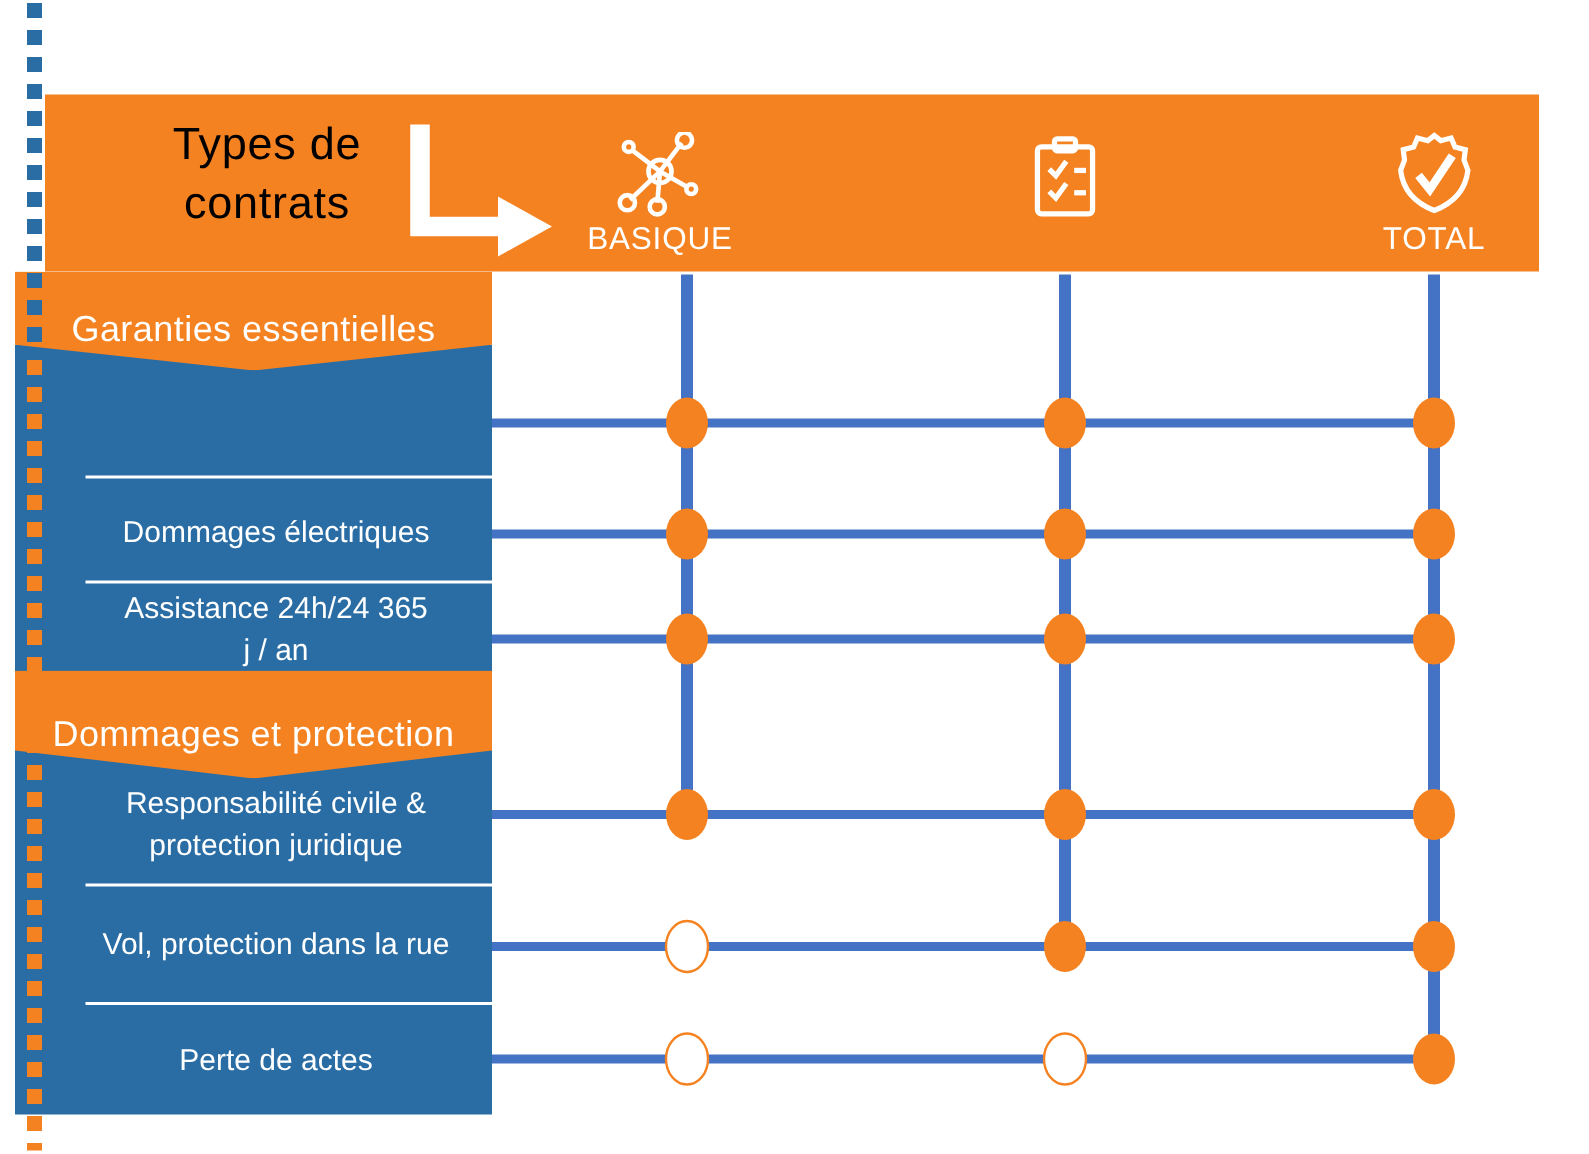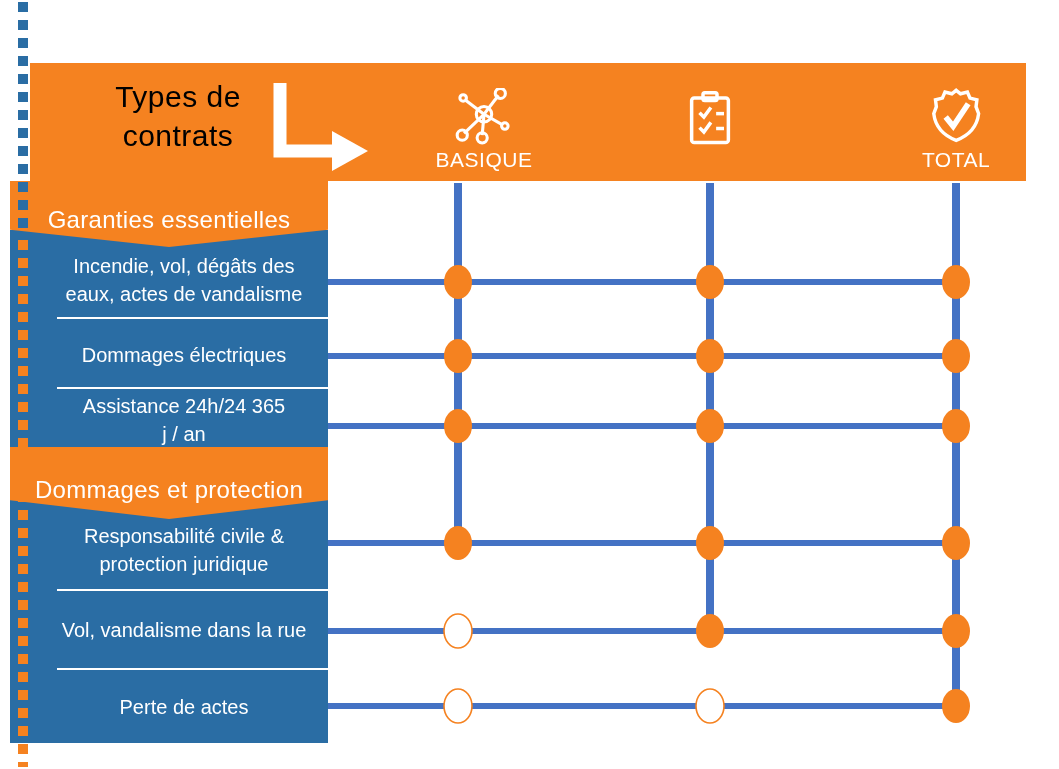--- a/index.html
+++ b/index.html
@@ -61,21 +61,21 @@
     </svg>
   </div>
 
   <div class="left-band band-1">
     <span class="band-label">Garanties essentielles</span>
   </div>
   <div class="left-band band-2">
     <span class="band-label">Dommages et protection</span>
   </div>
 
-  <div class="col-header" id="col-h-0" style="left: 484px;">
+  <div class="col-header" id="col-h-0" style="left: 440px;">
     <span class="icon">
       <svg width="58" height="58" viewBox="0 0 64 64">
         <g fill="none" stroke="#fff" stroke-width="3.4">
           <line x1="32" y1="29" x2="11" y2="13"></line>
           <line x1="32" y1="29" x2="48" y2="8"></line>
           <line x1="32" y1="29" x2="10" y2="50"></line>
           <line x1="32" y1="29" x2="30" y2="52"></line>
           <line x1="32" y1="29" x2="53" y2="41"></line>
           <circle cx="32" cy="29" r="8.5"></circle>
           <circle cx="9" cy="11" r="3.6"></circle>
@@ -139,26 +139,24 @@
       <ellipse cx="710" cy="543" rx="14" ry="17" fill="#F58220" stroke="#F58220" stroke-width="0"></ellipse>
       <ellipse cx="956" cy="543" rx="14" ry="17" fill="#F58220" stroke="#F58220" stroke-width="0"></ellipse>
       <ellipse cx="458" cy="631" rx="14" ry="17" fill="#FFFFFF" stroke="#F58220" stroke-width="1.6"></ellipse>
       <ellipse cx="710" cy="631" rx="14" ry="17" fill="#F58220" stroke="#F58220" stroke-width="0"></ellipse>
       <ellipse cx="956" cy="631" rx="14" ry="17" fill="#F58220" stroke="#F58220" stroke-width="0"></ellipse>
       <ellipse cx="458" cy="706" rx="14" ry="17" fill="#FFFFFF" stroke="#F58220" stroke-width="1.6"></ellipse>
       <ellipse cx="710" cy="706" rx="14" ry="17" fill="#FFFFFF" stroke="#F58220" stroke-width="1.6"></ellipse>
       <ellipse cx="956" cy="706" rx="14" ry="17" fill="#F58220" stroke="#F58220" stroke-width="0"></ellipse>
     </svg>
 
-<div class="row-label" style="top: 280px;">Incendie, vol, dégâts des
-eaux, actes de vandalisme</div>
     <div class="row-label" style="top: 355px;">Dommages électriques</div>
     <div class="row-label" style="top: 420px;">Assistance 24h/24 365
 j / an</div>
     <div class="row-label" style="top: 550px;">Responsabilité civile &amp;
 protection juridique</div>
-    <div class="row-label" style="top: 630px;">Vol, vandalisme dans la rue</div>
+    <div class="row-label" style="top: 630px;">Vol, protection dans la rue</div>
     <div class="row-label" style="top: 707px;">Perte de actes</div>
     <div class="row-sep" style="top: 317px;"></div>
     <div class="row-sep" style="top: 387px;"></div>
     <div class="row-sep" style="top: 589px;"></div>
     <div class="row-sep" style="top: 668px;"></div>
   </div>
 
 </body></html>

